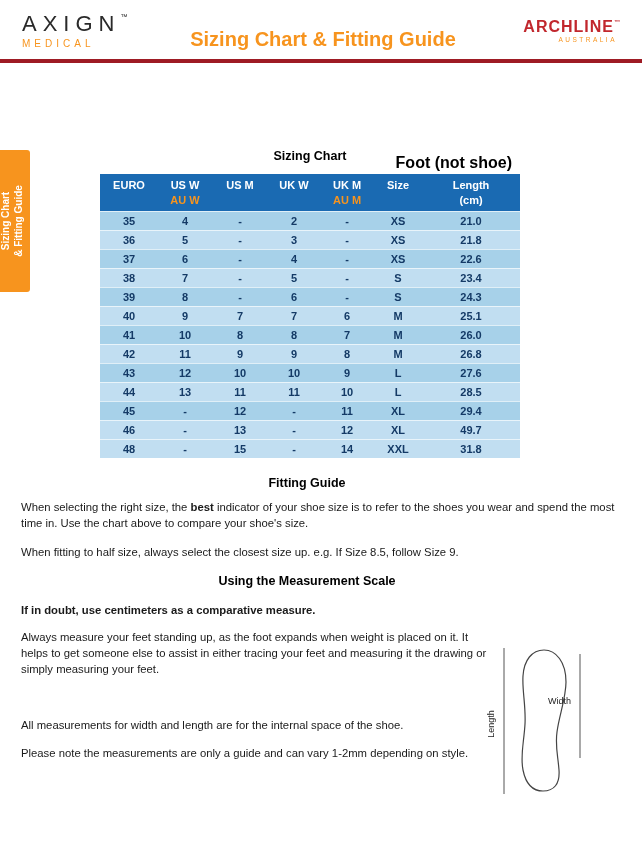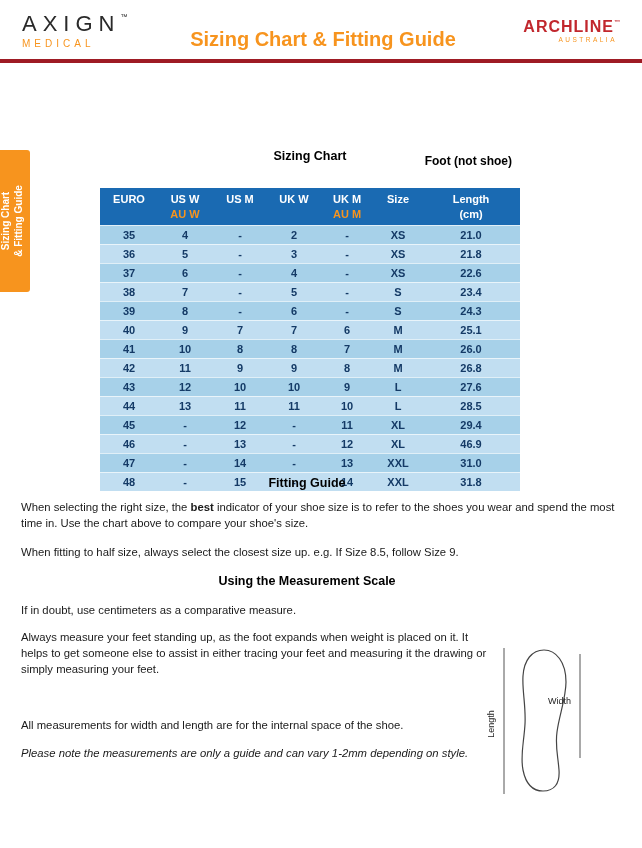--- a/index.html
+++ b/index.html
@@ -36,22 +36,22 @@
   .side-tab-inner{
     position:absolute;width:142px;height:30px;left:-56px;top:56px;
     transform:rotate(-90deg);
     color:#fff;font-weight:bold;font-size:10px;line-height:1.25;text-align:center;
   }
 
   
   .chart-section{position:absolute;top:149px;left:100px;width:420px;}
   .chart-head{position:relative;height:23px;}
   .chart-title{position:absolute;left:0;right:0;top:0;text-align:center;font-weight:bold;font-size:12.5px;color:#000;}
-  .foot-note{position:absolute;right:8px;top:5px;font-weight:bold;font-size:12px;color:#000;}
-  table.sizing{border-collapse:collapse;width:420px;table-layout:fixed;margin-top:16px;}
+  .foot-note{position:absolute;right:8px;top:5px;font-weight:bold;font-size:16px;color:#000;}
+  table.sizing{border-collapse:collapse;width:420px;table-layout:fixed;margin-top:2px;}
   table.sizing thead th{
     background:var(--hdr-blue);color:#fff;font-weight:bold;font-size:11px;
     vertical-align:top;padding:5px 0 3px 0;height:36px;line-height:1.25;
   }
   .th-line2{margin-top:1px;}
   .th-au{color:var(--orange);}
   table.sizing tbody td{
     height:19px;text-align:center;vertical-align:middle;
     font-size:11px;font-weight:bold;color:var(--navy);
     border-top:1px solid rgba(255,255,255,0.65);padding:0;
@@ -59,25 +59,25 @@
   tr.row-a td{background:var(--row-a);}
   tr.row-b td{background:var(--row-b);}
 
   
   .content{position:absolute;top:476px;left:21px;width:602px;}
   .section-title{width:572px;text-align:center;font-size:12.5px;font-weight:bold;color:#000;margin:0;}
   .content p{margin:0;font-size:11.3px;line-height:1.4;color:#1a1a1a;}
   .p-fit1{margin-top:10px !important;}
   .p-fit2{margin-top:13px !important;}
   .t-measure{margin-top:14px;}
-  .p-m1{margin-top:15px !important;}
+  .p-m1{margin-top:15px !important;font-weight:bold;}
   .p-m2{margin-top:11px !important;width:470px;}
   .p-m3{margin-top:13px !important;width:520px;}
   .p-m4{margin-top:40px !important;}
-  .p-m5{margin-top:12px !important;width:520px;font-style:italic;}
+  .p-m5{margin-top:12px !important;width:520px;}
 
   
   .diagram{position:absolute;left:486px;top:646px;width:112px;height:150px;}
   .diagram svg{display:block;}
 </style>
 </head>
 <body>
 
 <div class="page">
 
@@ -244,30 +244,21 @@
             <td>XL</td>
             <td>29.4</td>
           </tr>
           <tr class="row-b">
             <td>46</td>
             <td>-</td>
             <td>13</td>
             <td>-</td>
             <td>12</td>
             <td>XL</td>
-            <td>46.9</td>
-          </tr>
-          <tr class="row-a">
-            <td>47</td>
-            <td>-</td>
-            <td>14</td>
-            <td>-</td>
-            <td>13</td>
-            <td>XXL</td>
-            <td>31.0</td>
+            <td>49.7</td>
           </tr>
           <tr class="row-b">
             <td>48</td>
             <td>-</td>
             <td>15</td>
             <td>-</td>
             <td>14</td>
             <td>XXL</td>
             <td>31.8</td>
           </tr>

